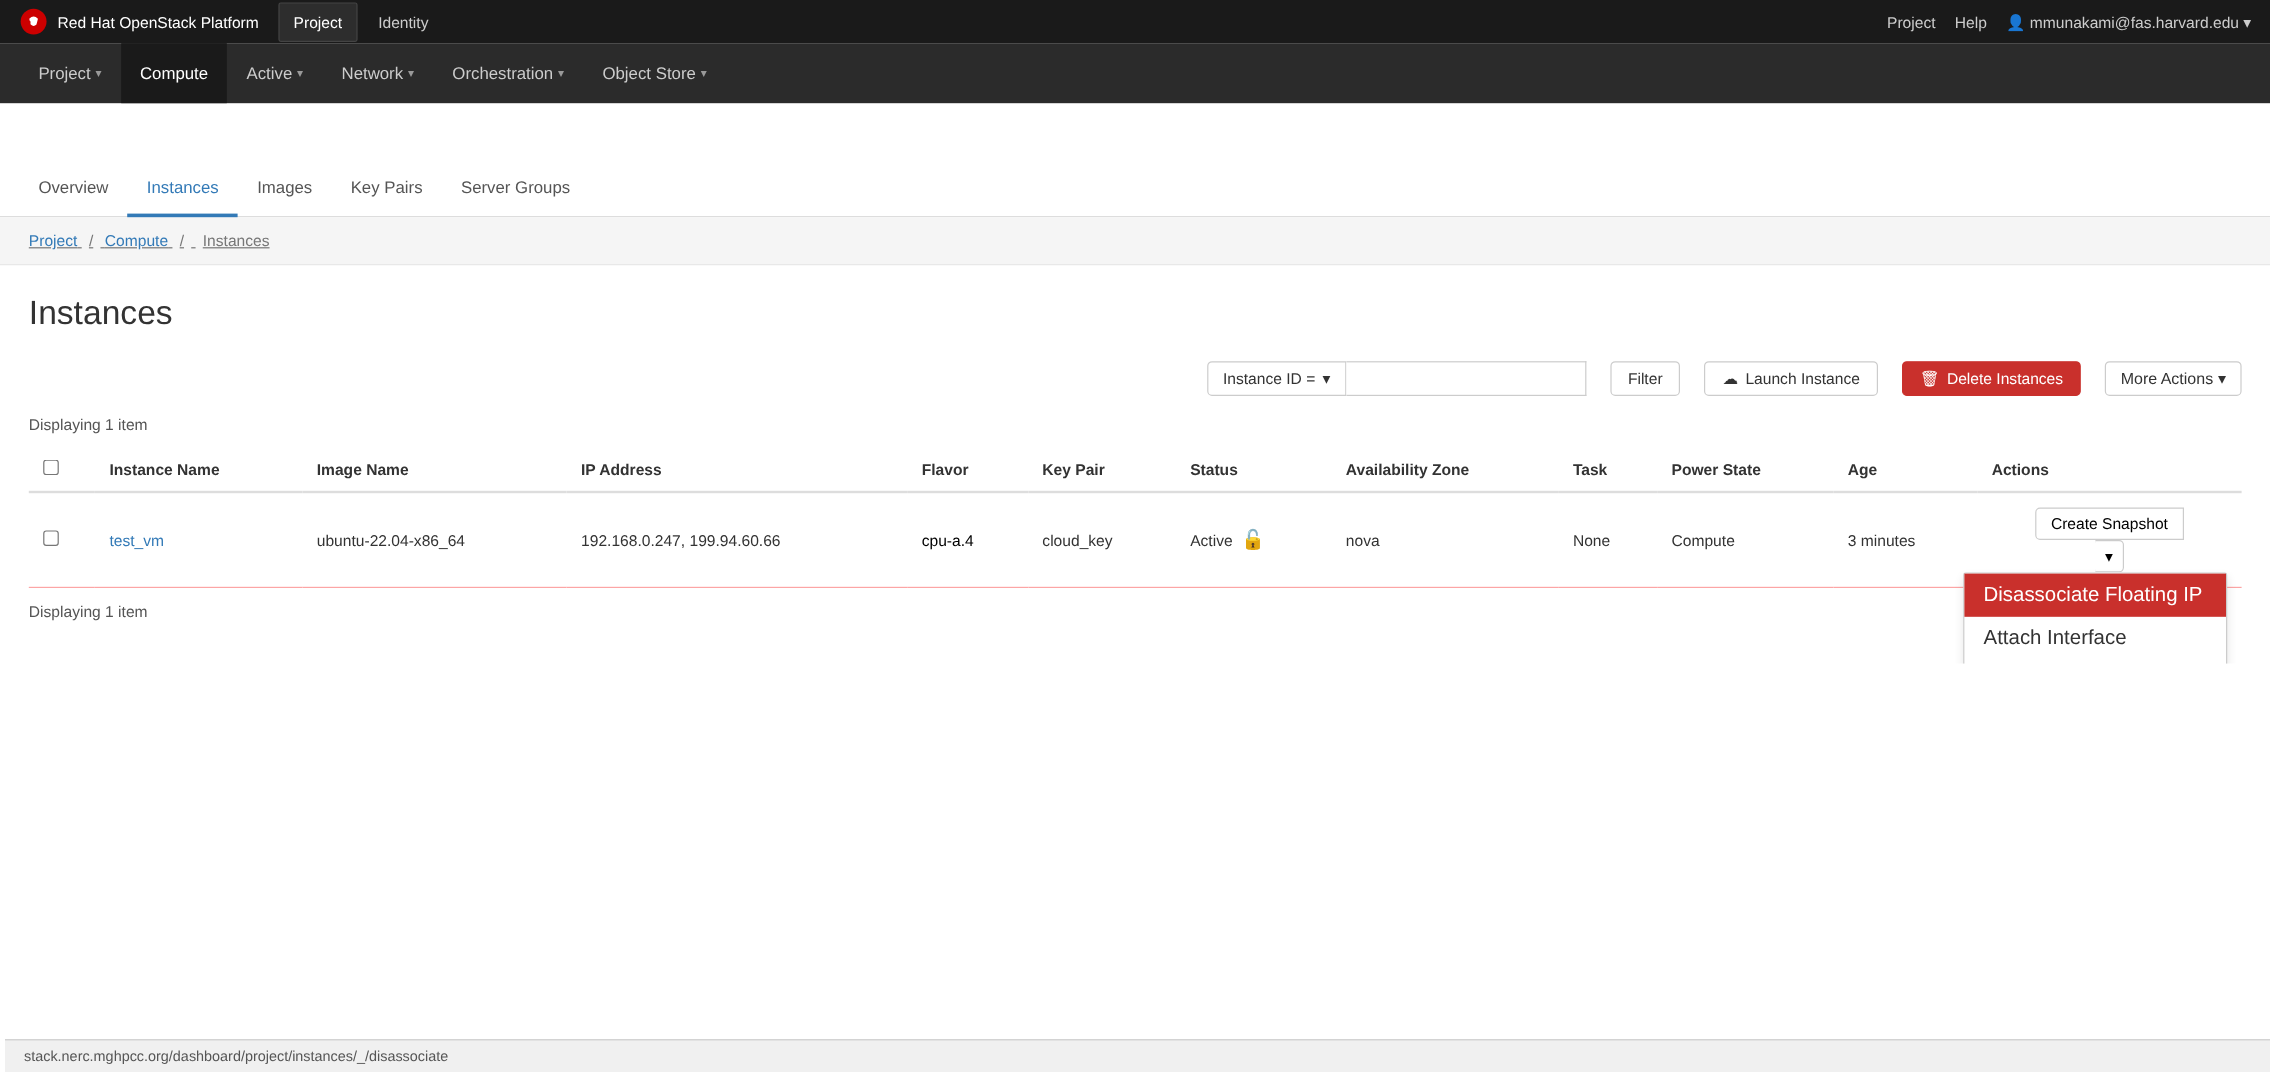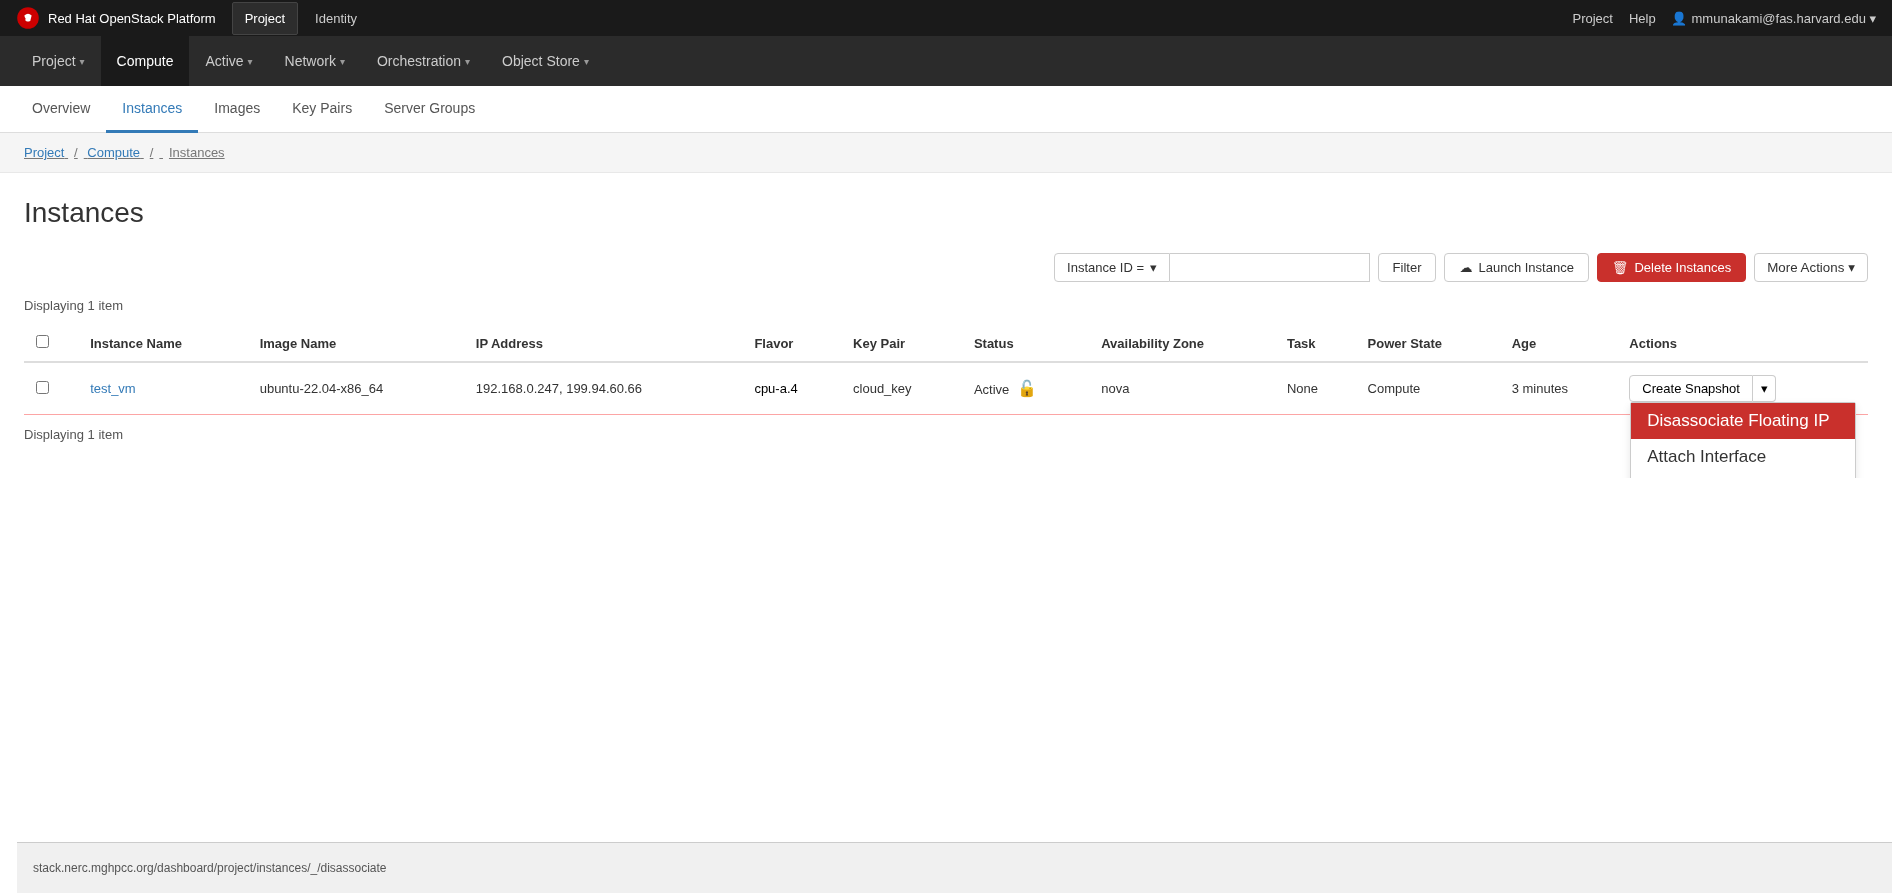--- a/index.html
+++ b/index.html
@@ -54,20 +54,21 @@
     }
     .main-nav-item.active { background: #1a1a1a; color: #fff; }
     .chevron { font-size: 10px; color: #999; }
 
     
     .sub-nav {
       background: #fff;
       border-bottom: 1px solid #ddd;
       display: flex;
       padding: 0 16px;
+      margin-top: 48px;
     }
     .sub-nav-item {
       padding: 14px 16px;
       color: #555;
       cursor: pointer;
       font-size: 14px;
       border-bottom: 3px solid transparent;
       margin-bottom: -1px;
     }
     .sub-nav-item.active {
@@ -89,21 +90,21 @@
     .breadcrumb span { margin: 0 6px; }
 
     
     .content { padding: 24px; }
     .page-title { font-size: 28px; font-weight: 300; color: #333; margin-bottom: 24px; }
 
     
     .toolbar {
       display: flex;
       align-items: center;
-      gap: 8px;
+      gap: 20px;
       margin-bottom: 16px;
       justify-content: flex-end;
     }
     .filter-group { display: flex; align-items: center; gap: 0; }
     .filter-select {
       border: 1px solid #ccc;
       background: #fff;
       padding: 6px 12px;
       font-size: 13px;
       cursor: pointer;
@@ -187,20 +188,21 @@
     }
     .instance-link { color: #337ab7; text-decoration: none; }
     .flavor-link { color: #000000; text-decoration: none; }
     .lock-icon { color: #999; font-size: 16px; margin-left: 4px; }
 
     
     .action-group {
       display: flex;
       align-items: center;
       position: relative;
+      flex-direction: column;
     }
     .btn-action-main {
       background: #fff;
       border: 1px solid #ccc;
       padding: 5px 12px;
       font-size: 13px;
       cursor: pointer;
       border-radius: 4px 0 0 4px;
       white-space: nowrap;
     }
@@ -238,25 +240,25 @@
       color: #fff;
     }
 
     
     input[type="checkbox"] { cursor: pointer; }
 
     
     .status-bar {
       position: fixed;
       bottom: 0;
-      left: 17px;
+      left: 4px;
       right: 0;
       background: #f0f0f0;
       border-top: 1px solid #ccc;
-      padding: 18px 16px;
+      padding: 6px 16px;
       font-size: 12px;
       color: #555;
     }
 
     .table-wrapper { position: relative; }
     .actions-cell { position: relative; }
   </style>
 </head>
 <body>
 

